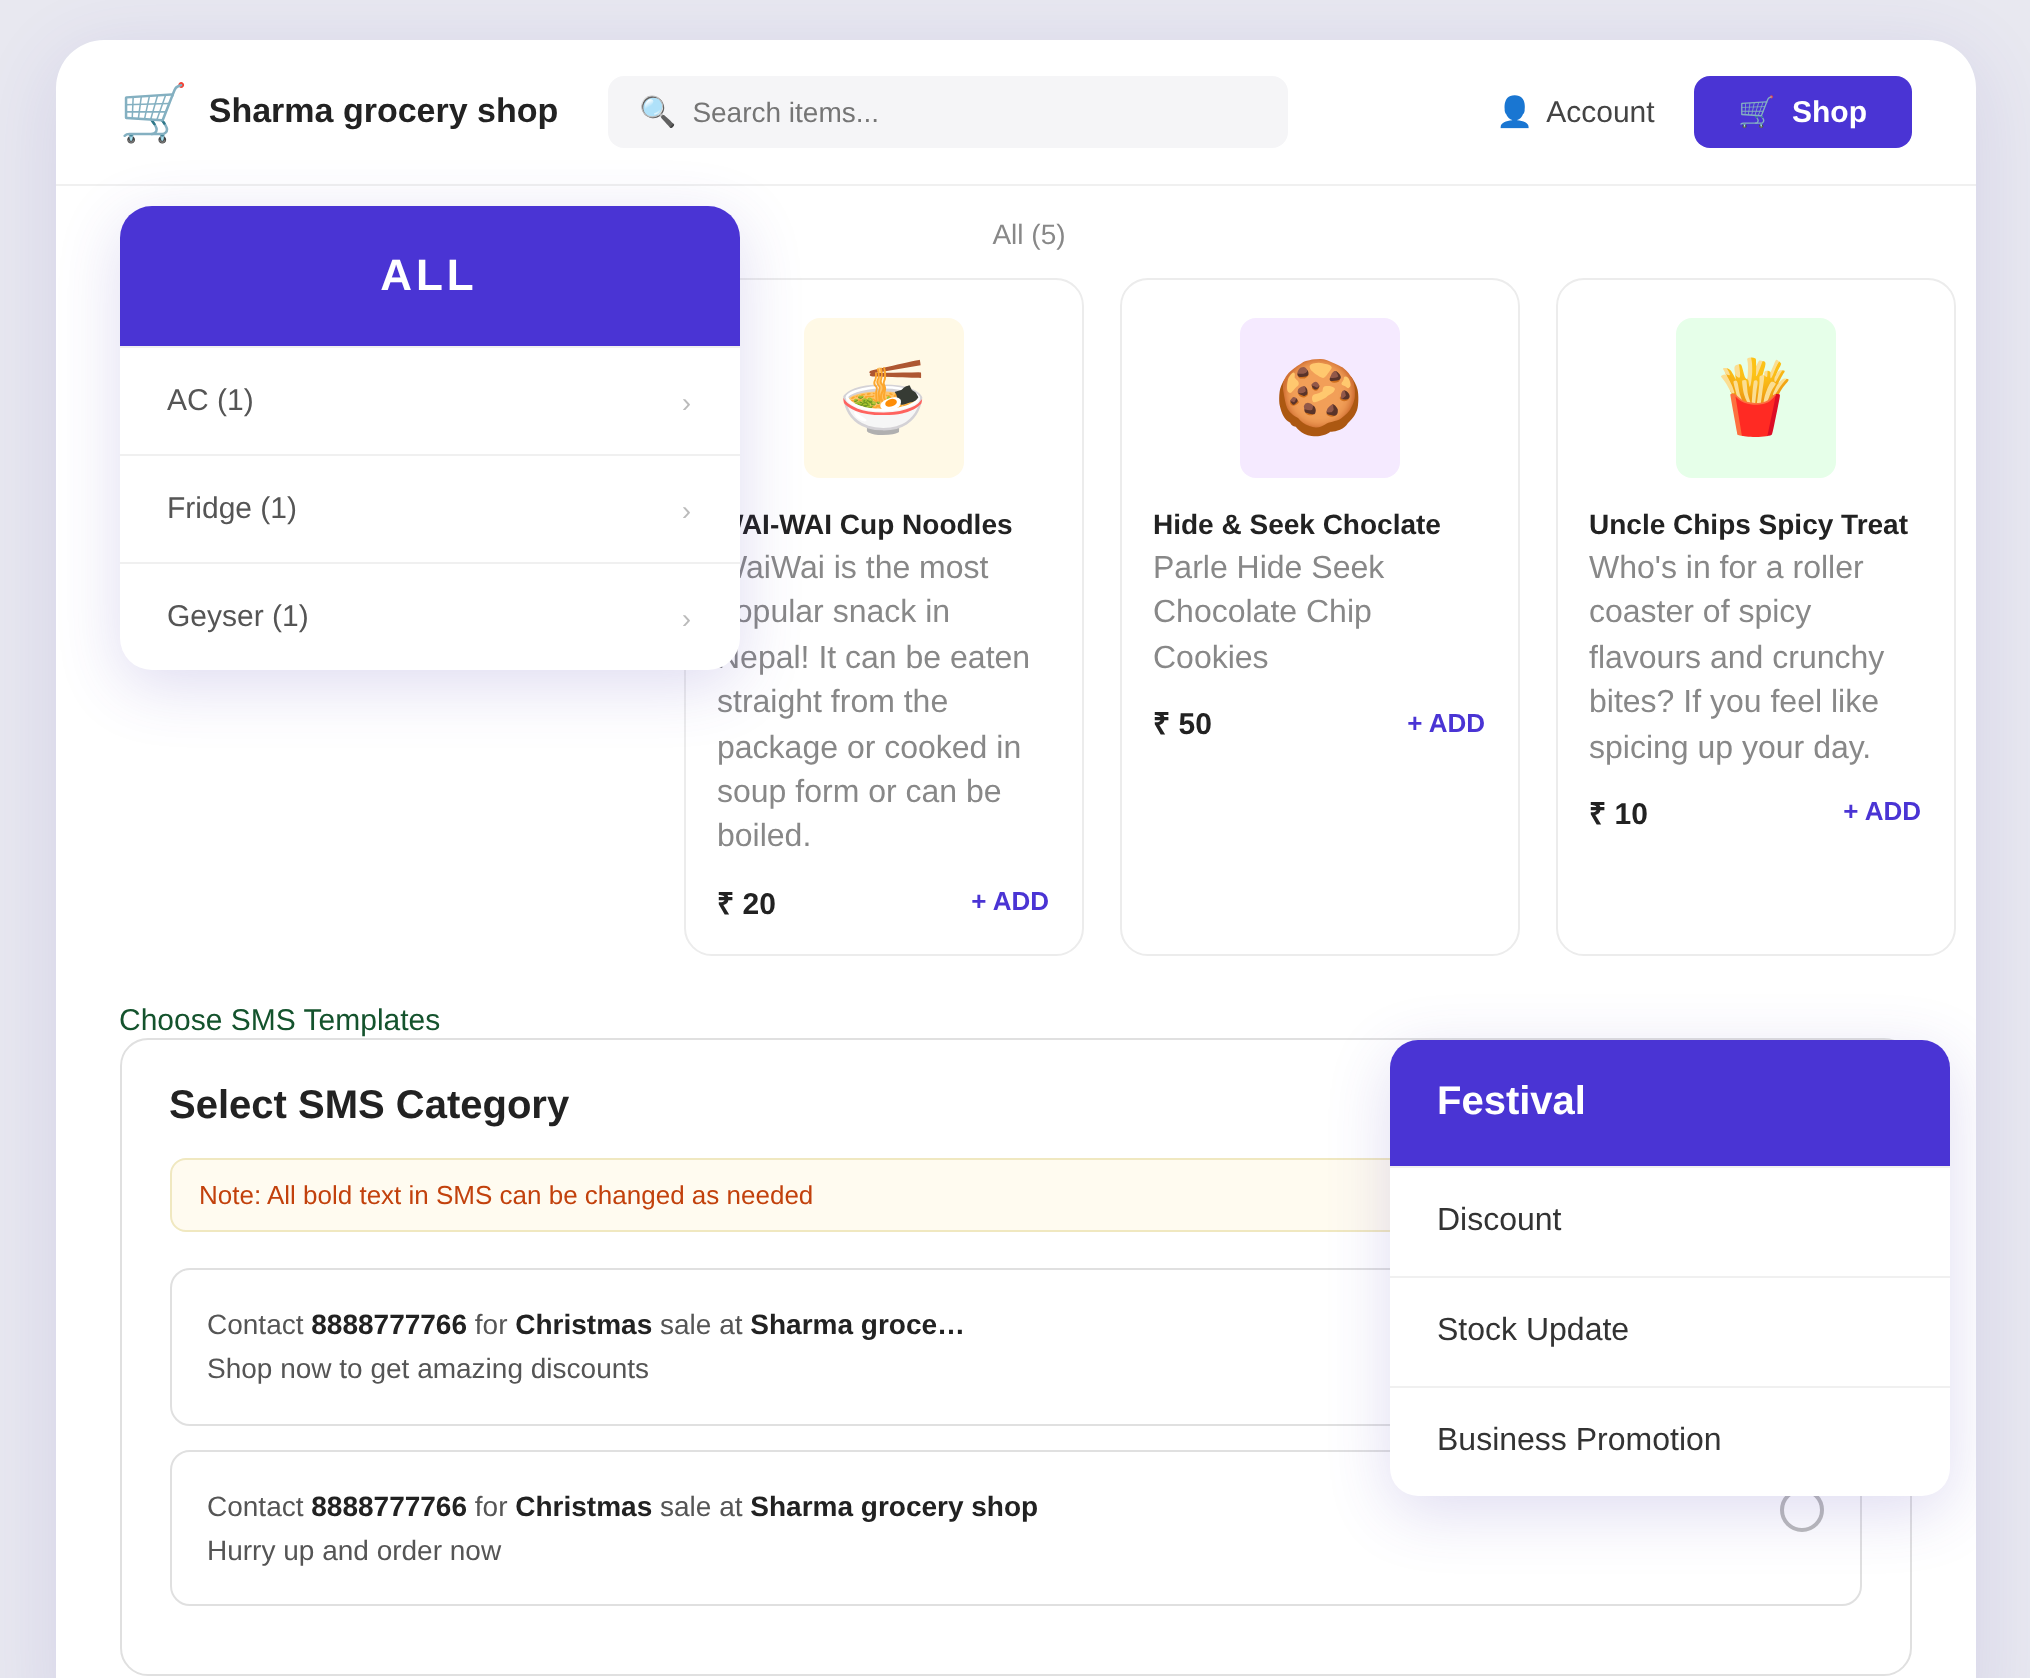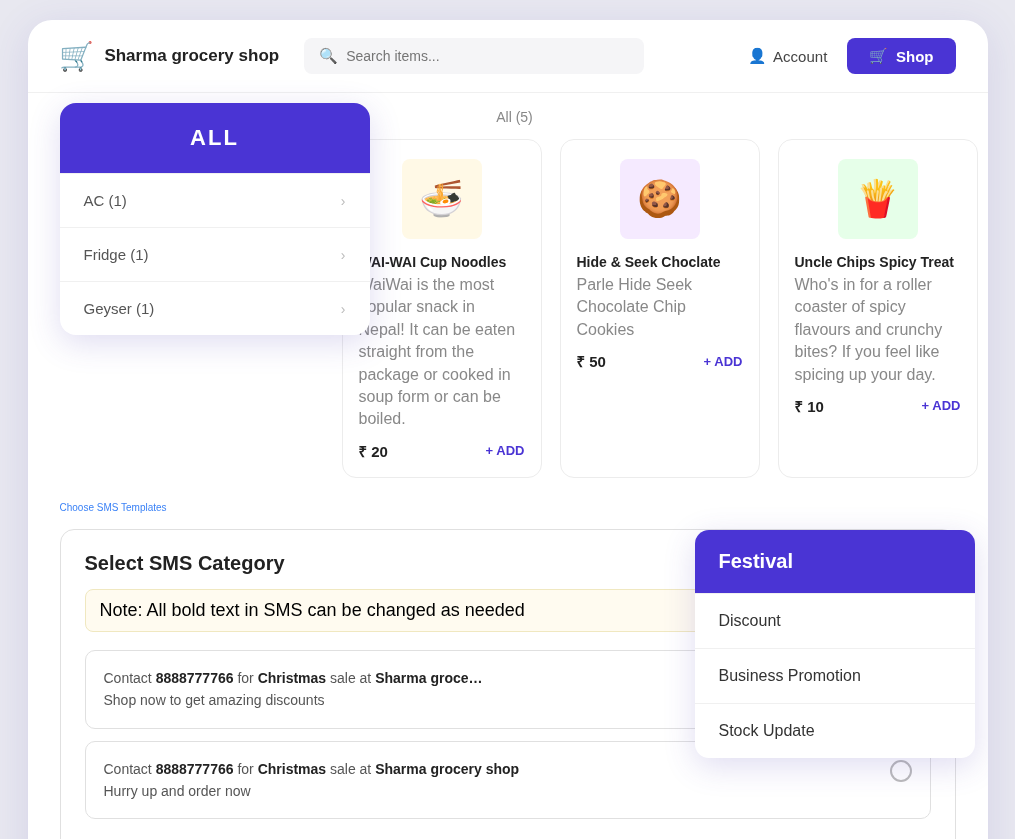--- a/index.html
+++ b/index.html
@@ -200,44 +200,43 @@
       font-size: 13px;
       font-weight: 700;
       cursor: pointer;
     }
     
     .sms-section {
       padding: 0 32px 32px 32px;
       position: relative;
     }
     .sms-title {
-      font-size: 10px;
-      color: #3b82f6;
-      margin-bottom: 16px;
+      font-size: 15px;
+      color: #14532d;
       font-weight: 500;
     }
     .sms-panel {
       border: 1px solid #e0e0e0;
       border-radius: 14px;
       padding: 22px 24px;
       position: relative;
     }
     .sms-category-title {
       font-size: 20px;
       font-weight: 700;
       color: #222;
       margin-bottom: 14px;
     }
     .sms-note {
       background: #fffbf0;
       border: 1px solid #f0e8c0;
       border-radius: 8px;
       padding: 10px 14px;
-      font-size: 18px;
-      color: #000000;
+      font-size: 13px;
+      color: #c2410c;
       margin-bottom: 18px;
     }
     .sms-message-card {
       border: 1px solid #e0e0e0;
       border-radius: 10px;
       padding: 16px 18px;
       font-size: 14px;
       color: #555;
       line-height: 1.6;
       margin-bottom: 12px;
@@ -391,18 +390,18 @@
         <div class="message-text">
           Contact <b>8888777766</b> for <b>Christmas</b> sale at <b>Sharma grocery shop</b><br>
           Hurry up and order now
         </div>
         <div class="radio-circle"></div>
       </div>
 
       <div class="sms-dropdown">
         <div class="sms-dropdown-selected">Festival</div>
         <div class="sms-dropdown-item">Discount</div>
+        <div class="sms-dropdown-item">Stock Update</div>
         <div class="sms-dropdown-item">Business Promotion</div>
-        <div class="sms-dropdown-item">Stock Update</div>
       </div>
     </div>
   </div>
 </div>
 
 </body></html>

